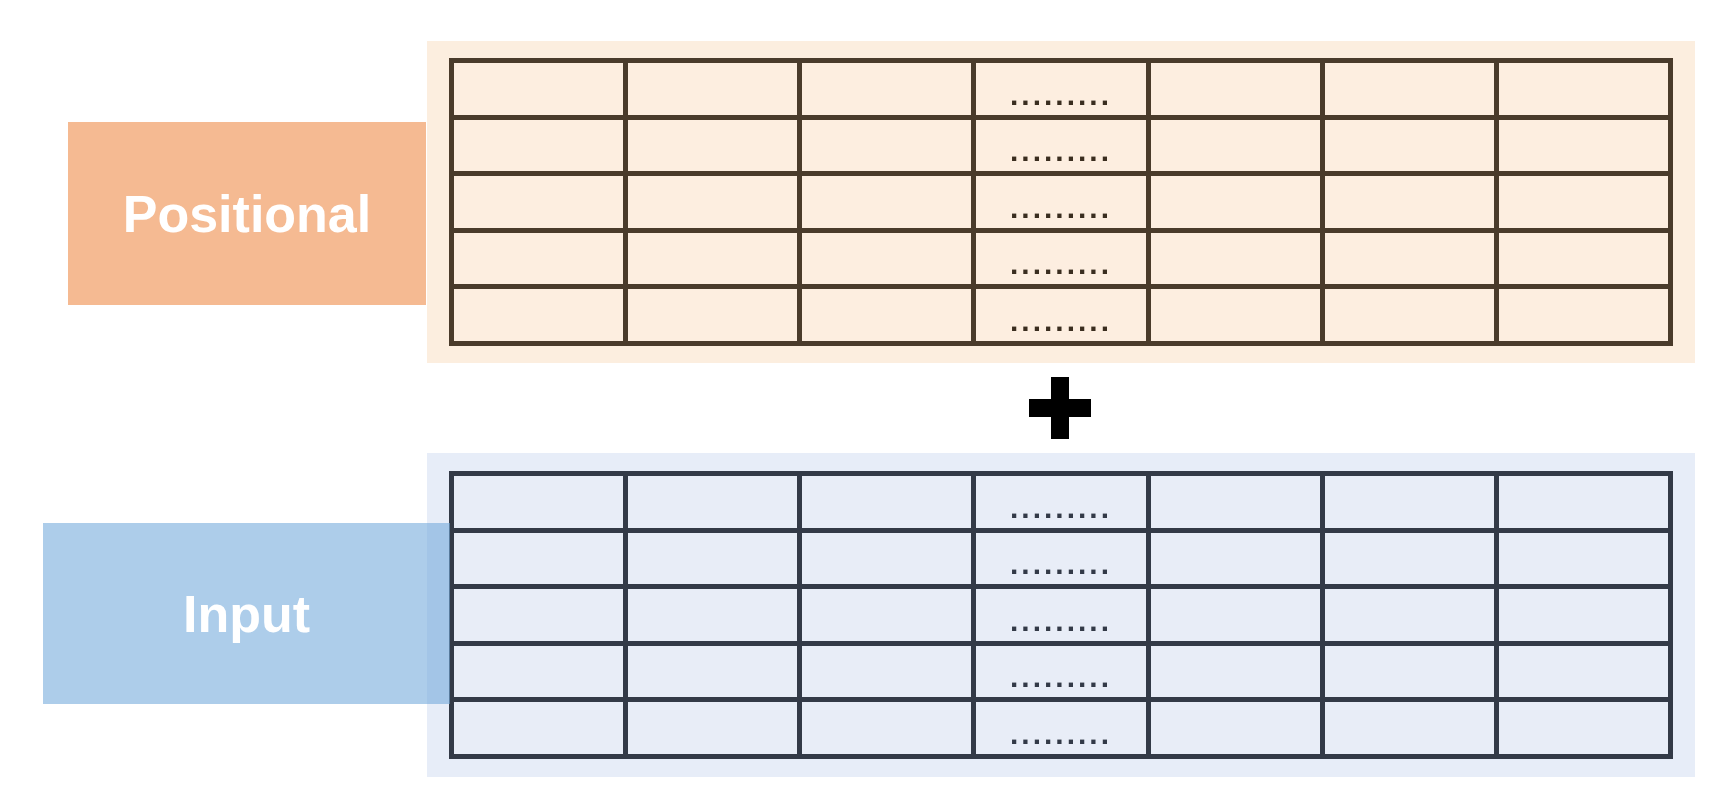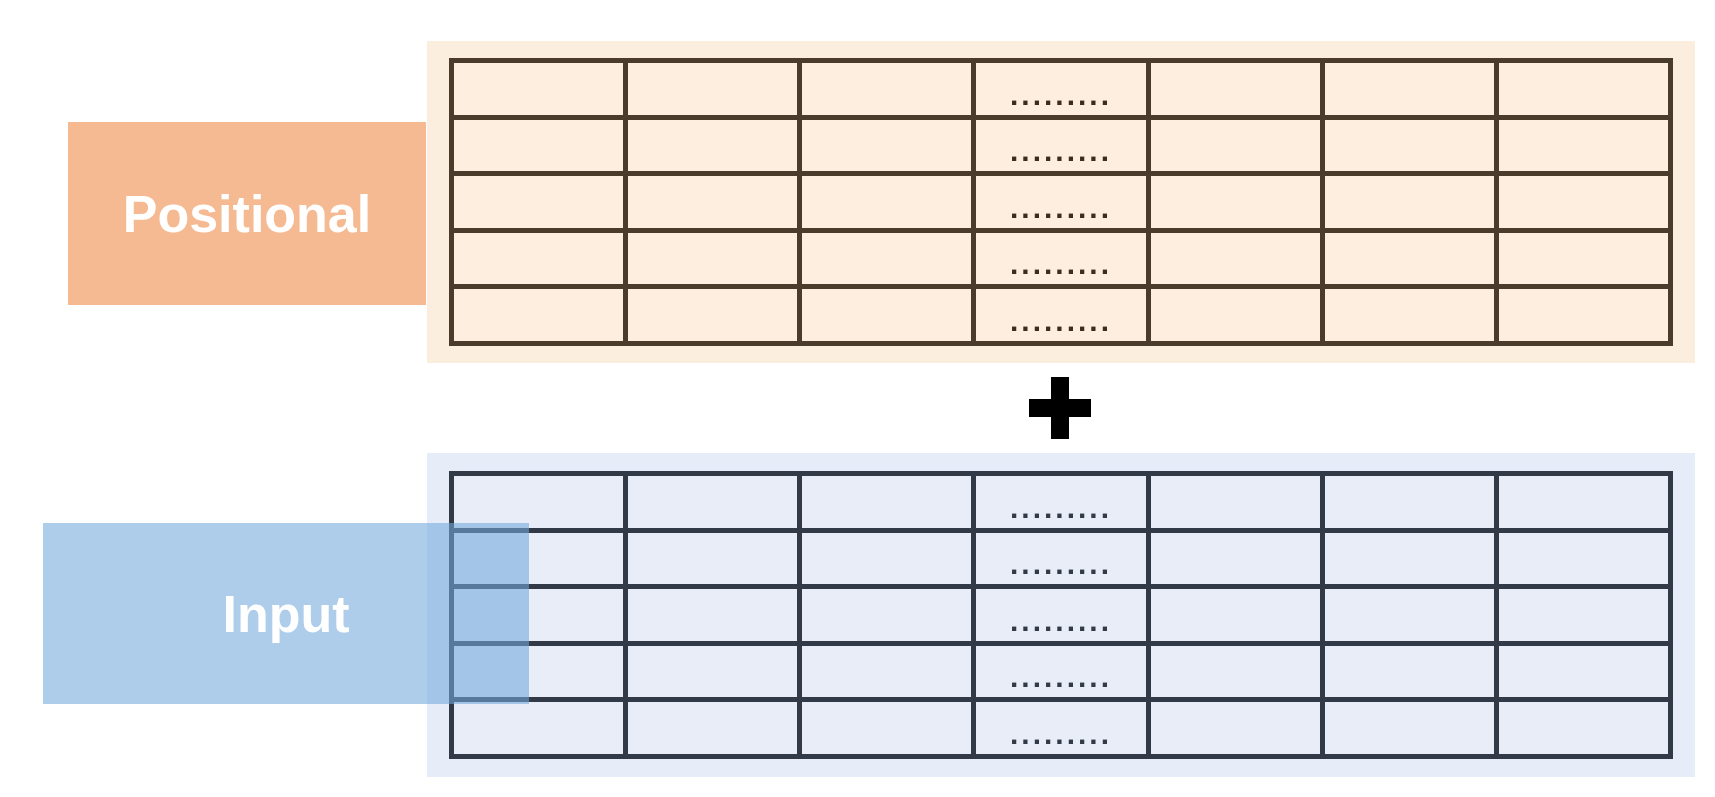--- a/index.html
+++ b/index.html
@@ -101,21 +101,21 @@
   .label-pe {
     left: 68px;
     top: 122px;
     width: 358px;
     height: 183px;
     background: var(--pe-label-bg);
   }
   .label-ie {
     left: 43px;
     top: 523px;
-    width: 486px;
+    width: 407px;
     height: 181px;
     background: var(--ie-label-bg);
   }
 
   
   .plus {
     position: absolute;
     left: 1029px;
     top: 377px;
     width: 62px;

